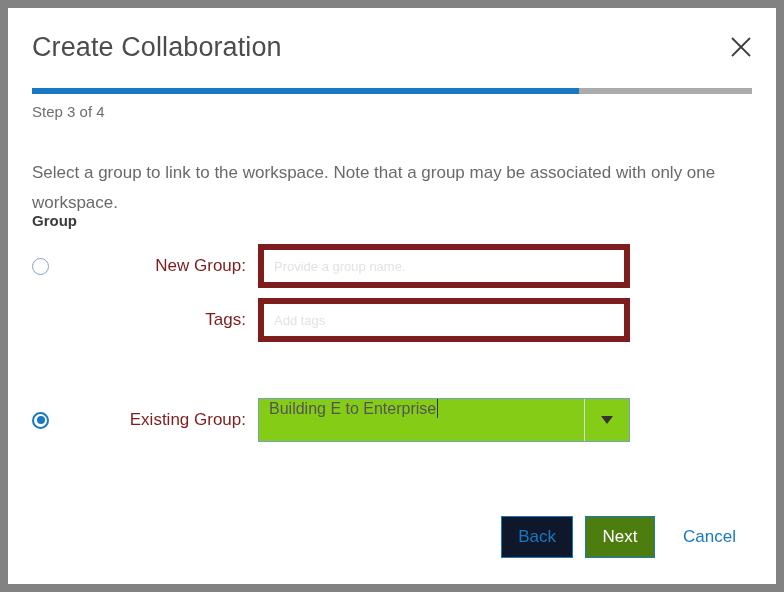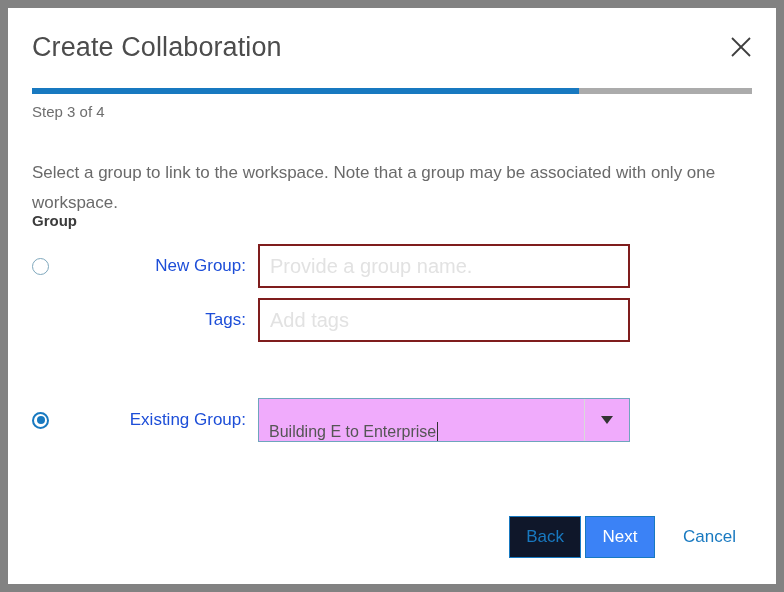--- a/index.html
+++ b/index.html
@@ -139,47 +139,47 @@
     background: #1879c0;
   }
 
   .field-label {
     width: 190px;
     flex: none;
     text-align: right;
     padding-right: 12px;
     box-sizing: border-box;
     font-size: 17px;
-    color: #1d4ed8;
+    color: #7f1d1d;
     white-space: nowrap;
   }
 
   .text-input {
     width: 372px;
     height: 44px;
     box-sizing: border-box;
-    border: 2px solid #7f1d1d;
+    border: 6px solid #7f1d1d;
     background: #ffffff;
     font-family: "Liberation Sans", sans-serif;
-    font-size: 20px;
+    font-size: 13px;
     color: #555555;
     padding: 8px 10px;
     outline: none;
   }
   .text-input::placeholder { color: #e2e2e2; }
 
   .select-wrap {
     position: relative;
     width: 372px;
     height: 44px;
     box-sizing: border-box;
     border: 1px solid #6fa5bd;
-    background: #f0abfc;
-    display: flex;
-    align-items: flex-end;
+    background: #84cc16;
+    display: flex;
+    align-items: flex-start;
   }
   .select-value {
     flex: 1;
     padding: 0 10px;
     font-size: 16px;
     color: #555555;
     white-space: nowrap;
     overflow: hidden;
     position: relative;
   }
@@ -228,24 +228,24 @@
     align-items: center;
     justify-content: center;
     padding: 0 16px;
   }
   .btn-back {
     background: #0f172a;
     border: 1px solid #1879c0;
     color: #1879c0;
   }
   .btn-next {
-    background: #3b82f6;
+    background: #4d7c0f;
     border: 1px solid #1879c0;
     color: #ffffff;
-    margin-left: 4px;
+    margin-left: 12px;
   }
   .btn-cancel {
     background: transparent;
     border: none;
     color: #1879c0;
     margin-left: 12px;
   }
 </style>
 </head>
 <body>

